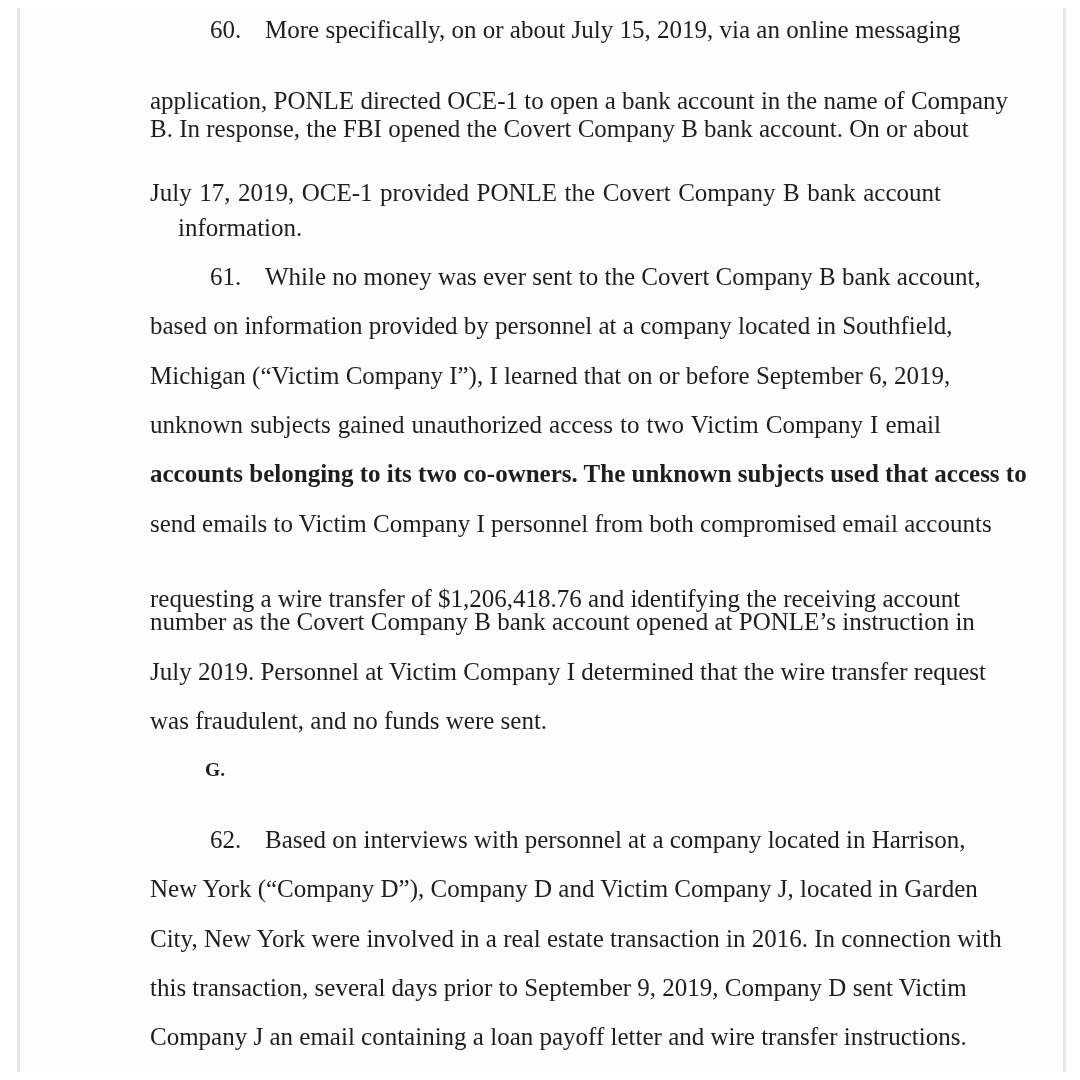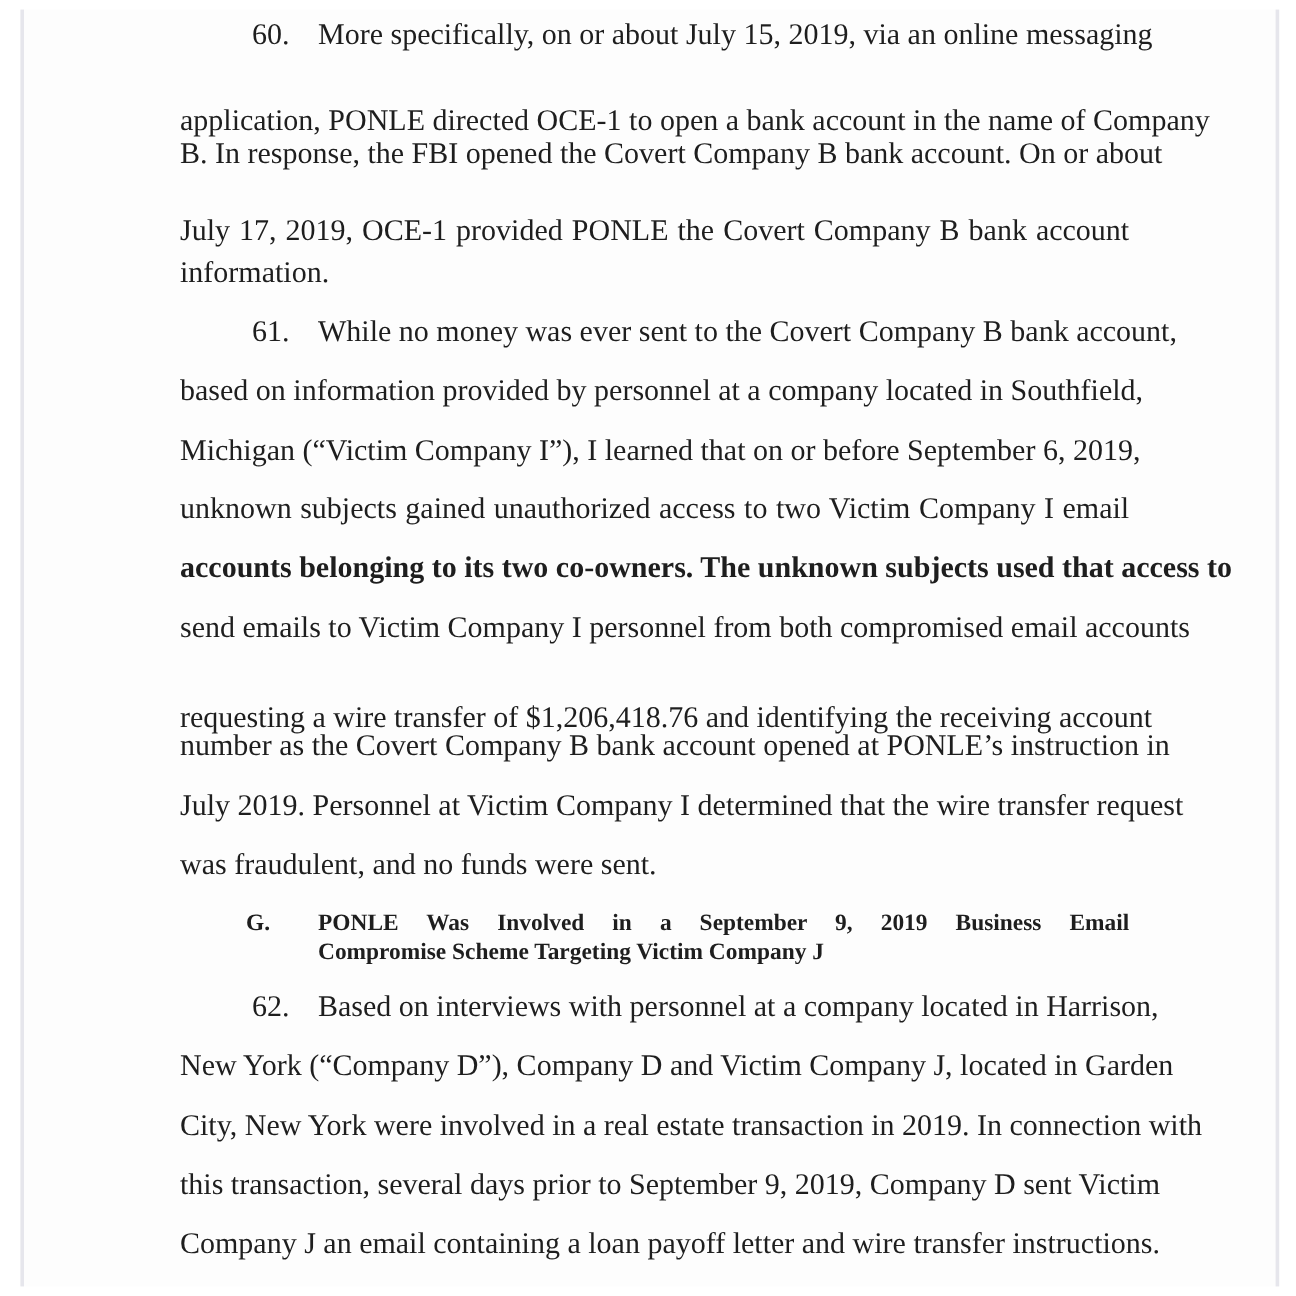--- a/index.html
+++ b/index.html
@@ -48,38 +48,34 @@
 </head>
 <body>
 
 <div class="bg"></div>
 <div class="page"></div>
 
 <div class="line indent" style="top:18px;"><span class="num">60.</span><span>More specifically, on or about July 15, 2019, via an online messaging</span></div>
 <div class="line" style="top:68px;margin-top:21px;">application, PONLE directed OCE-1 to open a bank account in the name of Company</div>
 <div class="line" style="top:117px;">B. In response, the FBI opened the Covert Company B bank account. On or about</div>
 <div class="line" style="top:181px;">July 17, 2019, OCE-1 provided PONLE the Covert Company B bank account</div>
-<div class="line last" style="top:216px;">information.</div>
+<div class="line last" style="top:216px;margin-left:28px;">information.</div>
 
 <div class="line indent" style="top:265px;"><span class="num">61.</span><span>While no money was ever sent to the Covert Company B bank account,</span></div>
 <div class="line" style="top:314px;">based on information provided by personnel at a company located in Southfield,</div>
 <div class="line" style="top:364px;">Michigan (“Victim Company I”), I learned that on or before September 6, 2019,</div>
 <div class="line" style="top:413px;">unknown subjects gained unauthorized access to two Victim Company I email</div>
 <div class="line" style="top:462px;font-weight:bold;">accounts belonging to its two co-owners. The unknown subjects used that access to</div>
 <div class="line" style="top:512px;">send emails to Victim Company I personnel from both compromised email accounts</div>
 <div class="line" style="top:587px;">requesting a wire transfer of $1,206,418.76 and identifying the receiving account</div>
 <div class="line" style="top:610px;">number as the Covert Company B bank account opened at PONLE’s instruction in</div>
 <div class="line" style="top:660px;">July 2019. Personnel at Victim Company I determined that the wire transfer request</div>
 <div class="line last" style="top:709px;">was fraudulent, and no funds were sent.</div>
 
 <div class="heading" style="top:758px; height:50px;">
   <span class="letter">G.</span>
-  <div class="htext">
-    <span class="h1">PONLE Was Involved in a September 9, 2019 Business Email</span>
-    <span class="h2">Compromise Scheme Targeting Victim Company J</span>
-  </div>
 </div>
 
 <div class="line indent" style="top:828px;"><span class="num">62.</span><span>Based on interviews with personnel at a company located in Harrison,</span></div>
 <div class="line" style="top:877px;">New York (“Company D”), Company D and Victim Company J, located in Garden</div>
-<div class="line" style="top:927px;">City, New York were involved in a real estate transaction in 2019. In connection with</div>
+<div class="line" style="top:927px;">City, New York were involved in a real estate transaction in 2016. In connection with</div>
 <div class="line" style="top:976px;">this transaction, several days prior to September 9, 2019, Company D sent Victim</div>
 <div class="line last" style="top:1025px;">Company J an email containing a loan payoff letter and wire transfer instructions.</div>
 
 </body></html>

